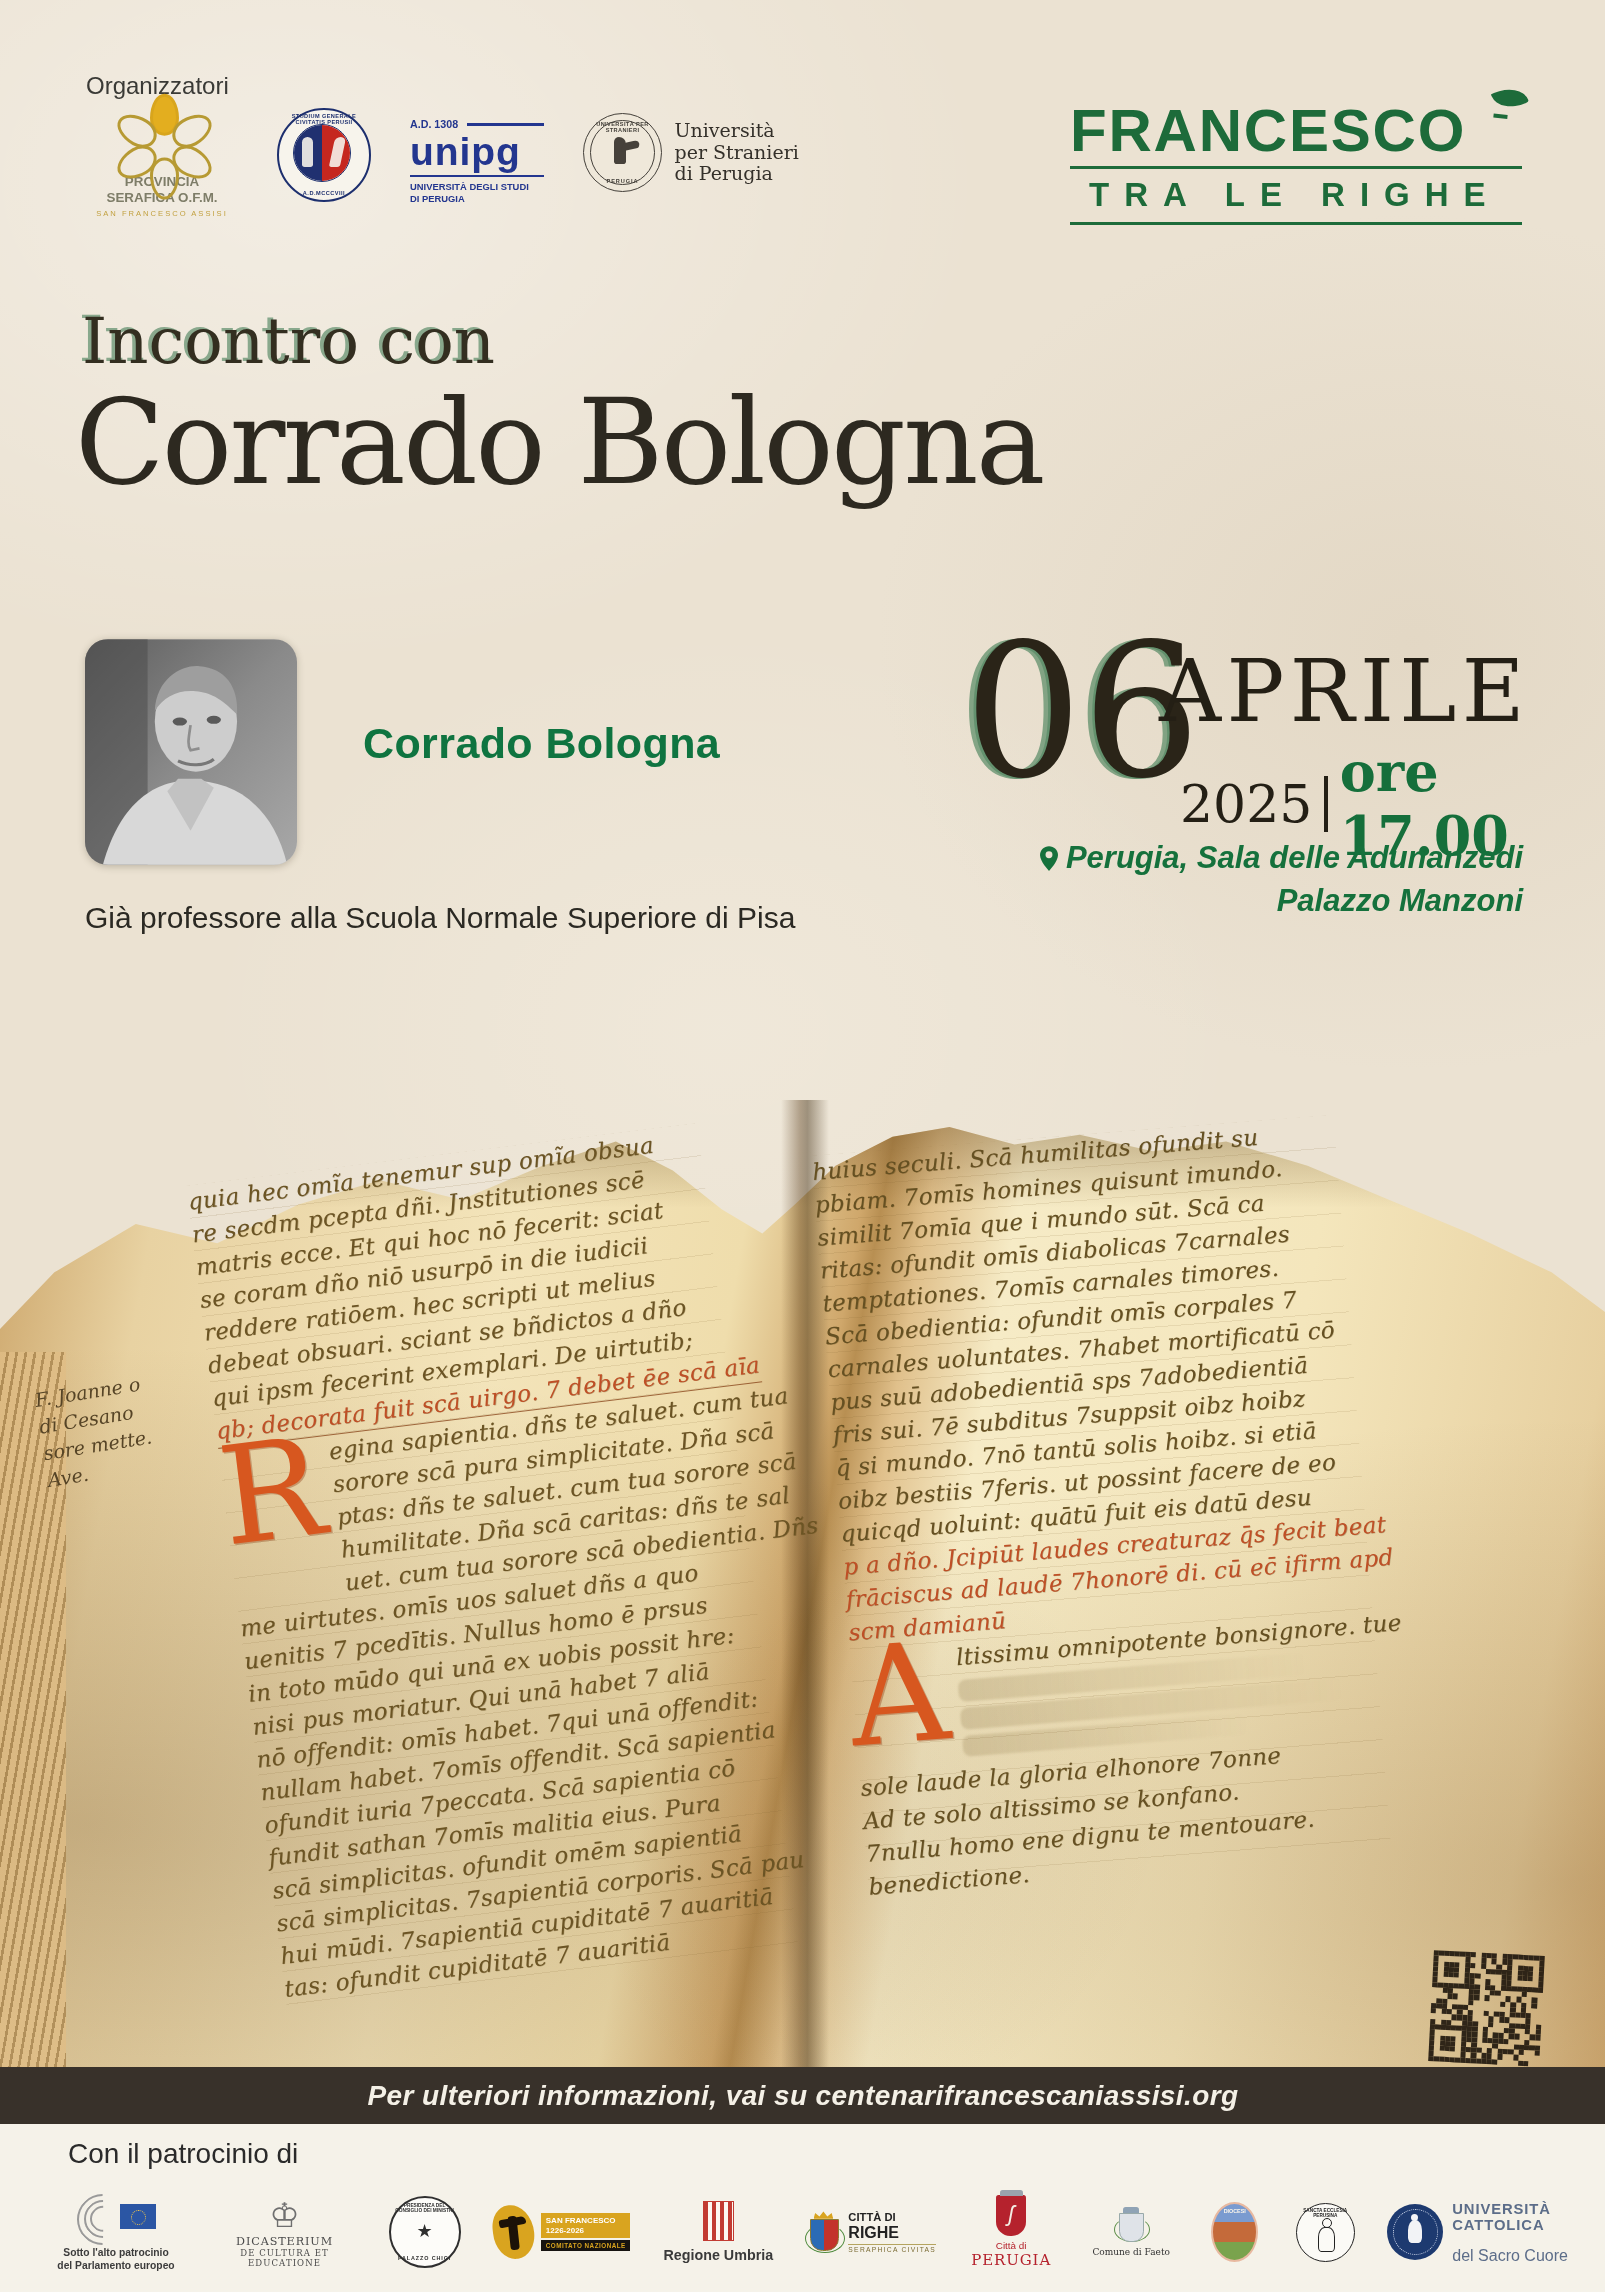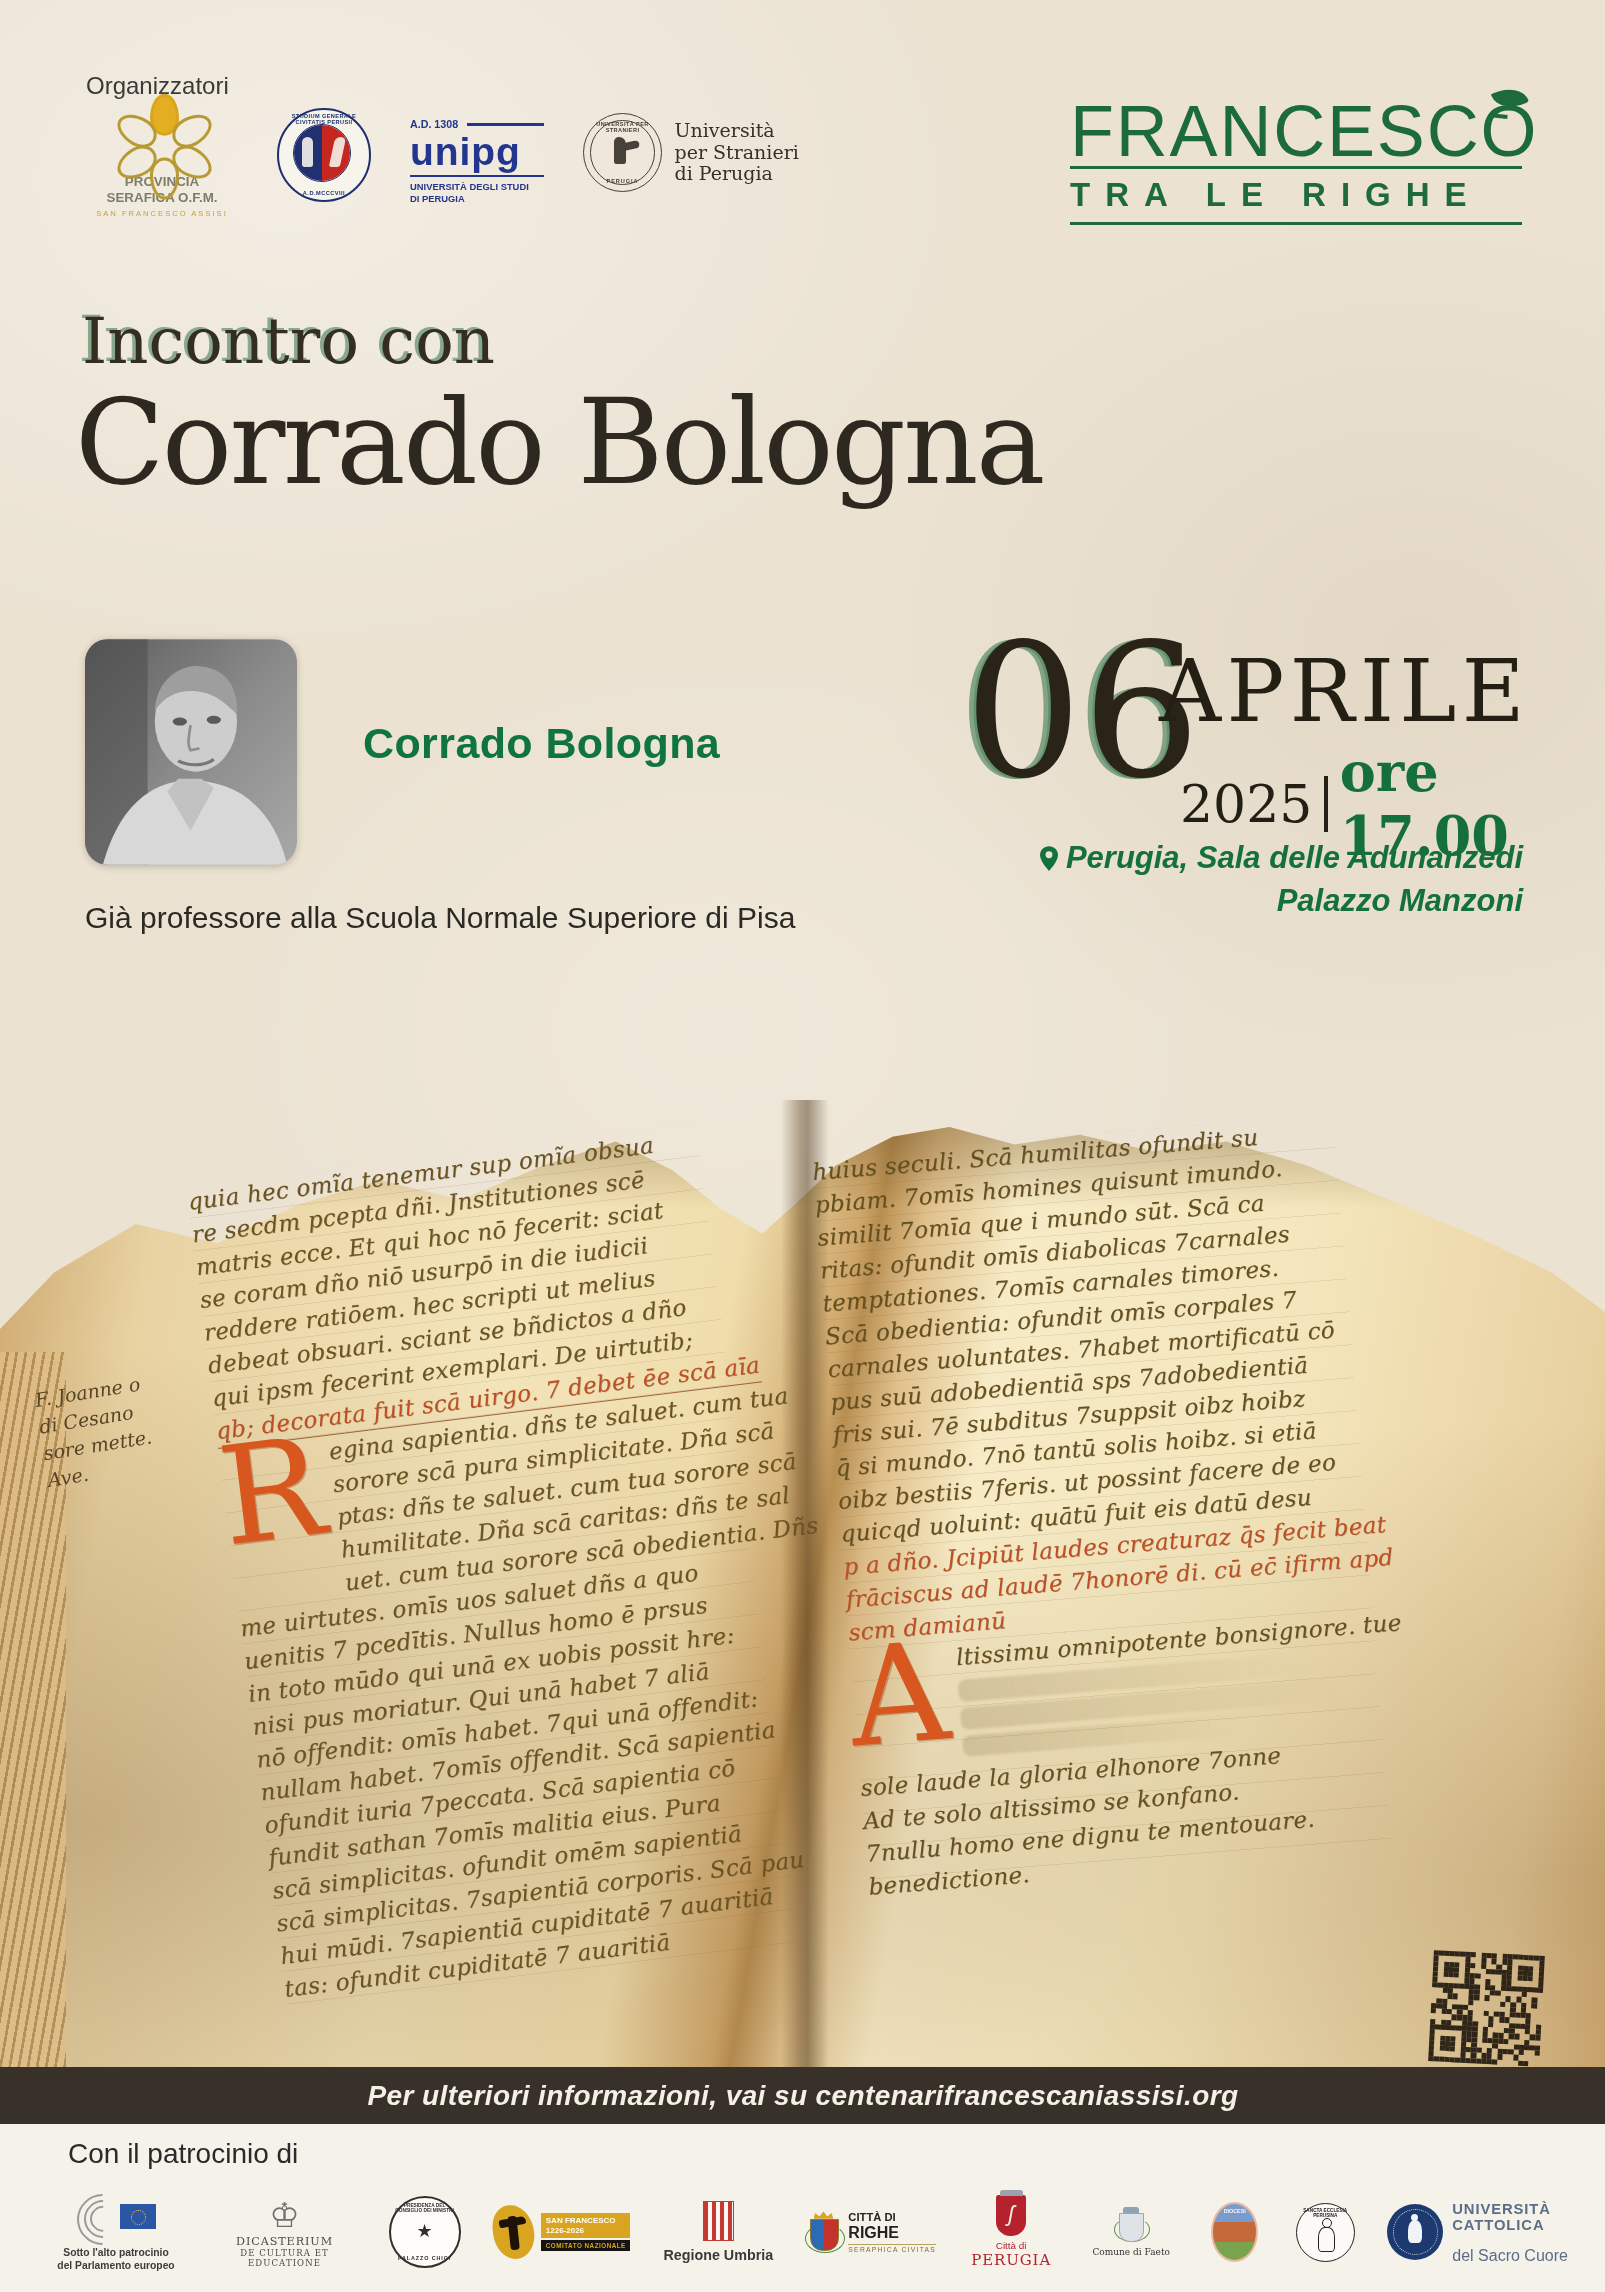--- a/index.html
+++ b/index.html
@@ -39,26 +39,26 @@
   .logo-stran{display:flex;gap:12.5px;margin-top:9px;align-items:center;}
   .stran-seal{position:relative;width:77px;height:77px;border-radius:50%;border:1.8px solid #44403a;background:#efe8da;}
   .stran-seal:after{content:"";position:absolute;left:6.3px;top:6.3px;right:6.3px;bottom:6.3px;border:0.9px solid #44403a;border-radius:50%;}
   .stran-griffin{position:absolute;left:29.6px;top:23px;width:12.5px;height:27px;background:#46413a;border-radius:6.3px 9px 3.6px 3.6px;}
   .stran-wing{position:absolute;left:39px;top:27px;width:16px;height:9px;background:#46413a;transform:skewX(-30deg) rotate(-14deg);border-radius:1.8px 7.2px 1.8px 1.8px;}
   .stran-rt{position:absolute;left:0;right:0;top:7.2px;text-align:center;font-size:5.6px;letter-spacing:0.4px;color:#44403a;font-weight:700;z-index:2;}
   .stran-rb{position:absolute;left:0;right:0;bottom:7.2px;text-align:center;font-size:5.6px;letter-spacing:0.9px;color:#44403a;font-weight:700;z-index:2;}
   .stran-text{font-family:"DejaVu Serif",serif;font-size:19px;line-height:21.5px;color:#34302a;}
   
   .francesco{position:absolute;right:84px;top:99px;width:452px;color:#1d6b3a;}
-  .fr-l1{position:relative;font-size:72px;font-weight:400;letter-spacing:1.8px;line-height:64px;white-space:nowrap;}
+  .fr-l1{position:relative;font-size:60px;font-weight:700;letter-spacing:1.8px;line-height:64px;white-space:nowrap;}
   .fr-leaf{position:absolute;right:-3.6px;top:-12.5px;width:32px;height:22.4px;background:#1d6b3a;
     border-radius:2% 100% 10% 100%;transform:rotate(-24deg);}
   .fr-leaf:after{content:"";position:absolute;left:-7.2px;bottom:-3.6px;width:14.3px;height:3.6px;background:#1d6b3a;transform:rotate(30deg);}
   .fr-rule{height:3.6px;background:#1d6b3a;margin-top:2.7px;}
-  .fr-l2{font-size:33px;font-weight:600;letter-spacing:15px;margin-top:6.3px;white-space:nowrap;}
+  .fr-l2{font-size:33px;font-weight:600;letter-spacing:15px;margin-top:6.3px;white-space:nowrap;margin-left:19px;}
   .fr-rule2{height:3.6px;background:#1d6b3a;margin-top:8px;}
   
   .kicker{position:absolute;left:82px;top:304px;font-family:"DejaVu Serif",serif;font-size:64px;color:#332e20;
     text-shadow:-3.6px -1.8px 0 rgba(34,104,60,.5);}
   .main-title{position:absolute;left:75px;top:374px;font-family:"DejaVu Serif",serif;font-size:117px;
     letter-spacing:-2.7px;color:#2d2920;white-space:nowrap;}
   
   .photo{position:absolute;left:85px;top:639px;width:212px;height:226px;border-radius:23px;overflow:hidden;
     box-shadow:0 1.8px 7.2px rgba(60,50,30,.25);}
   .speaker-name{position:absolute;left:363px;top:719px;font-size:43px;font-weight:800;color:#0f7440;letter-spacing:0.4px;}

